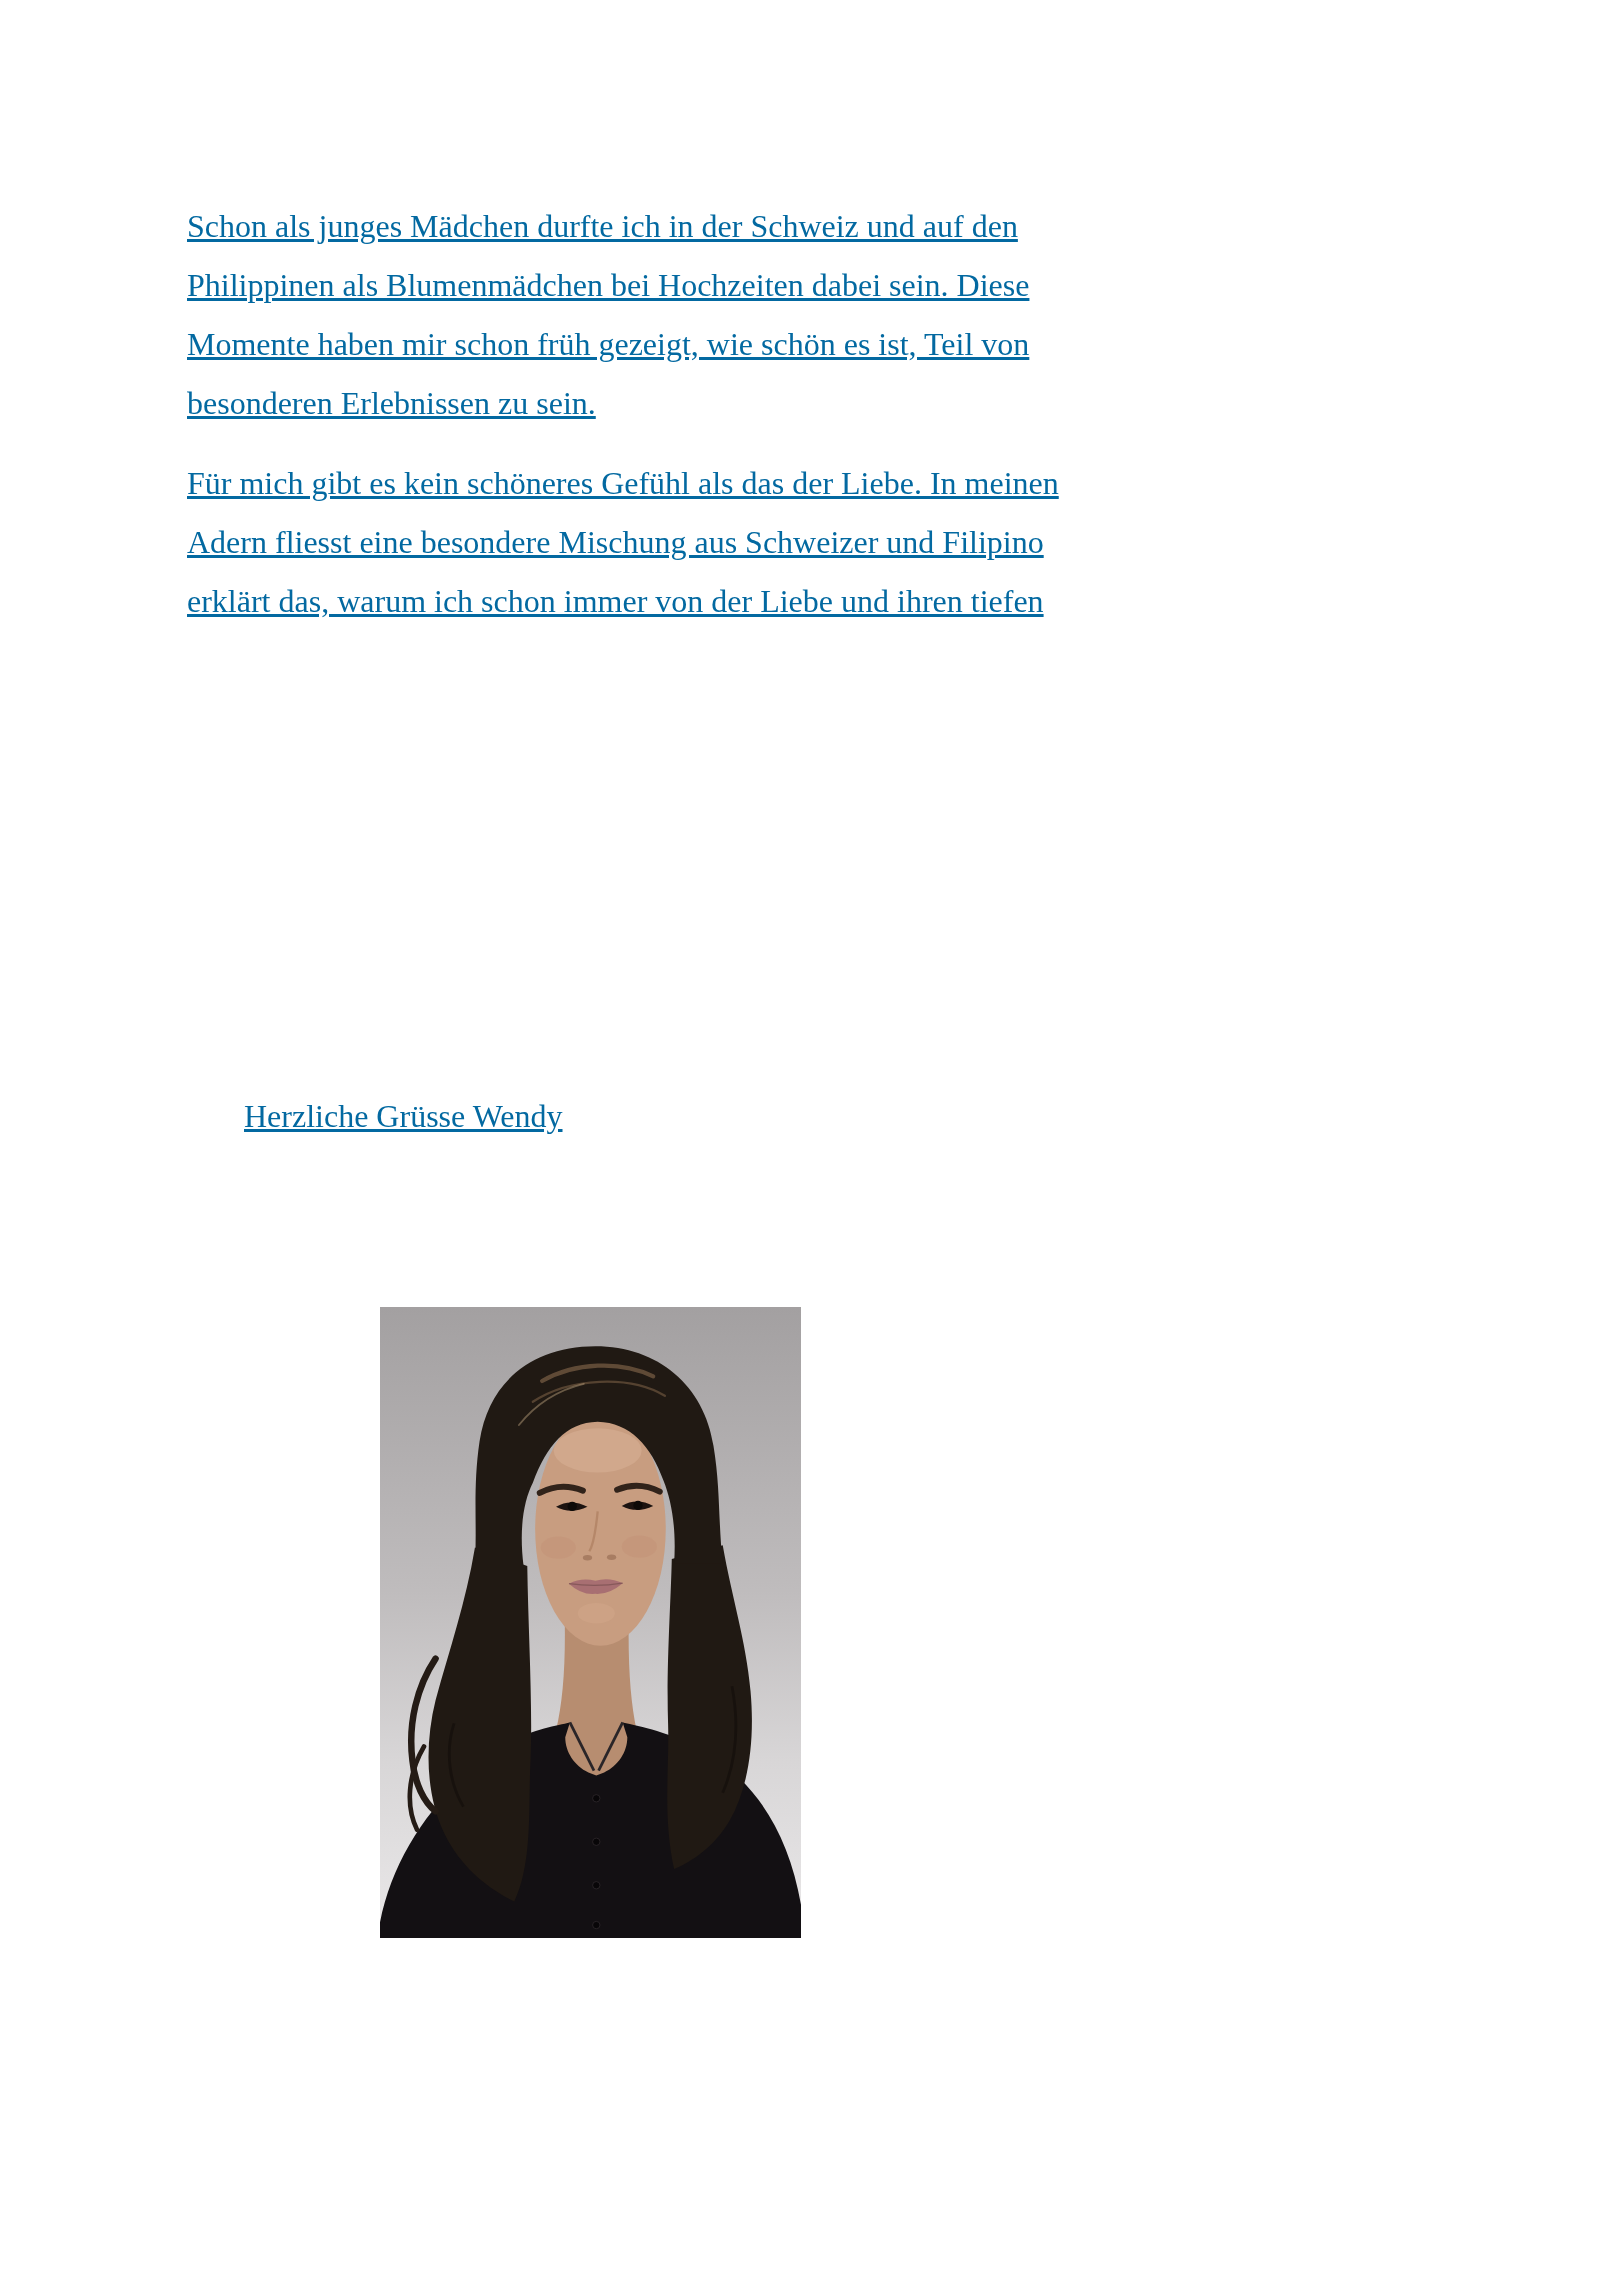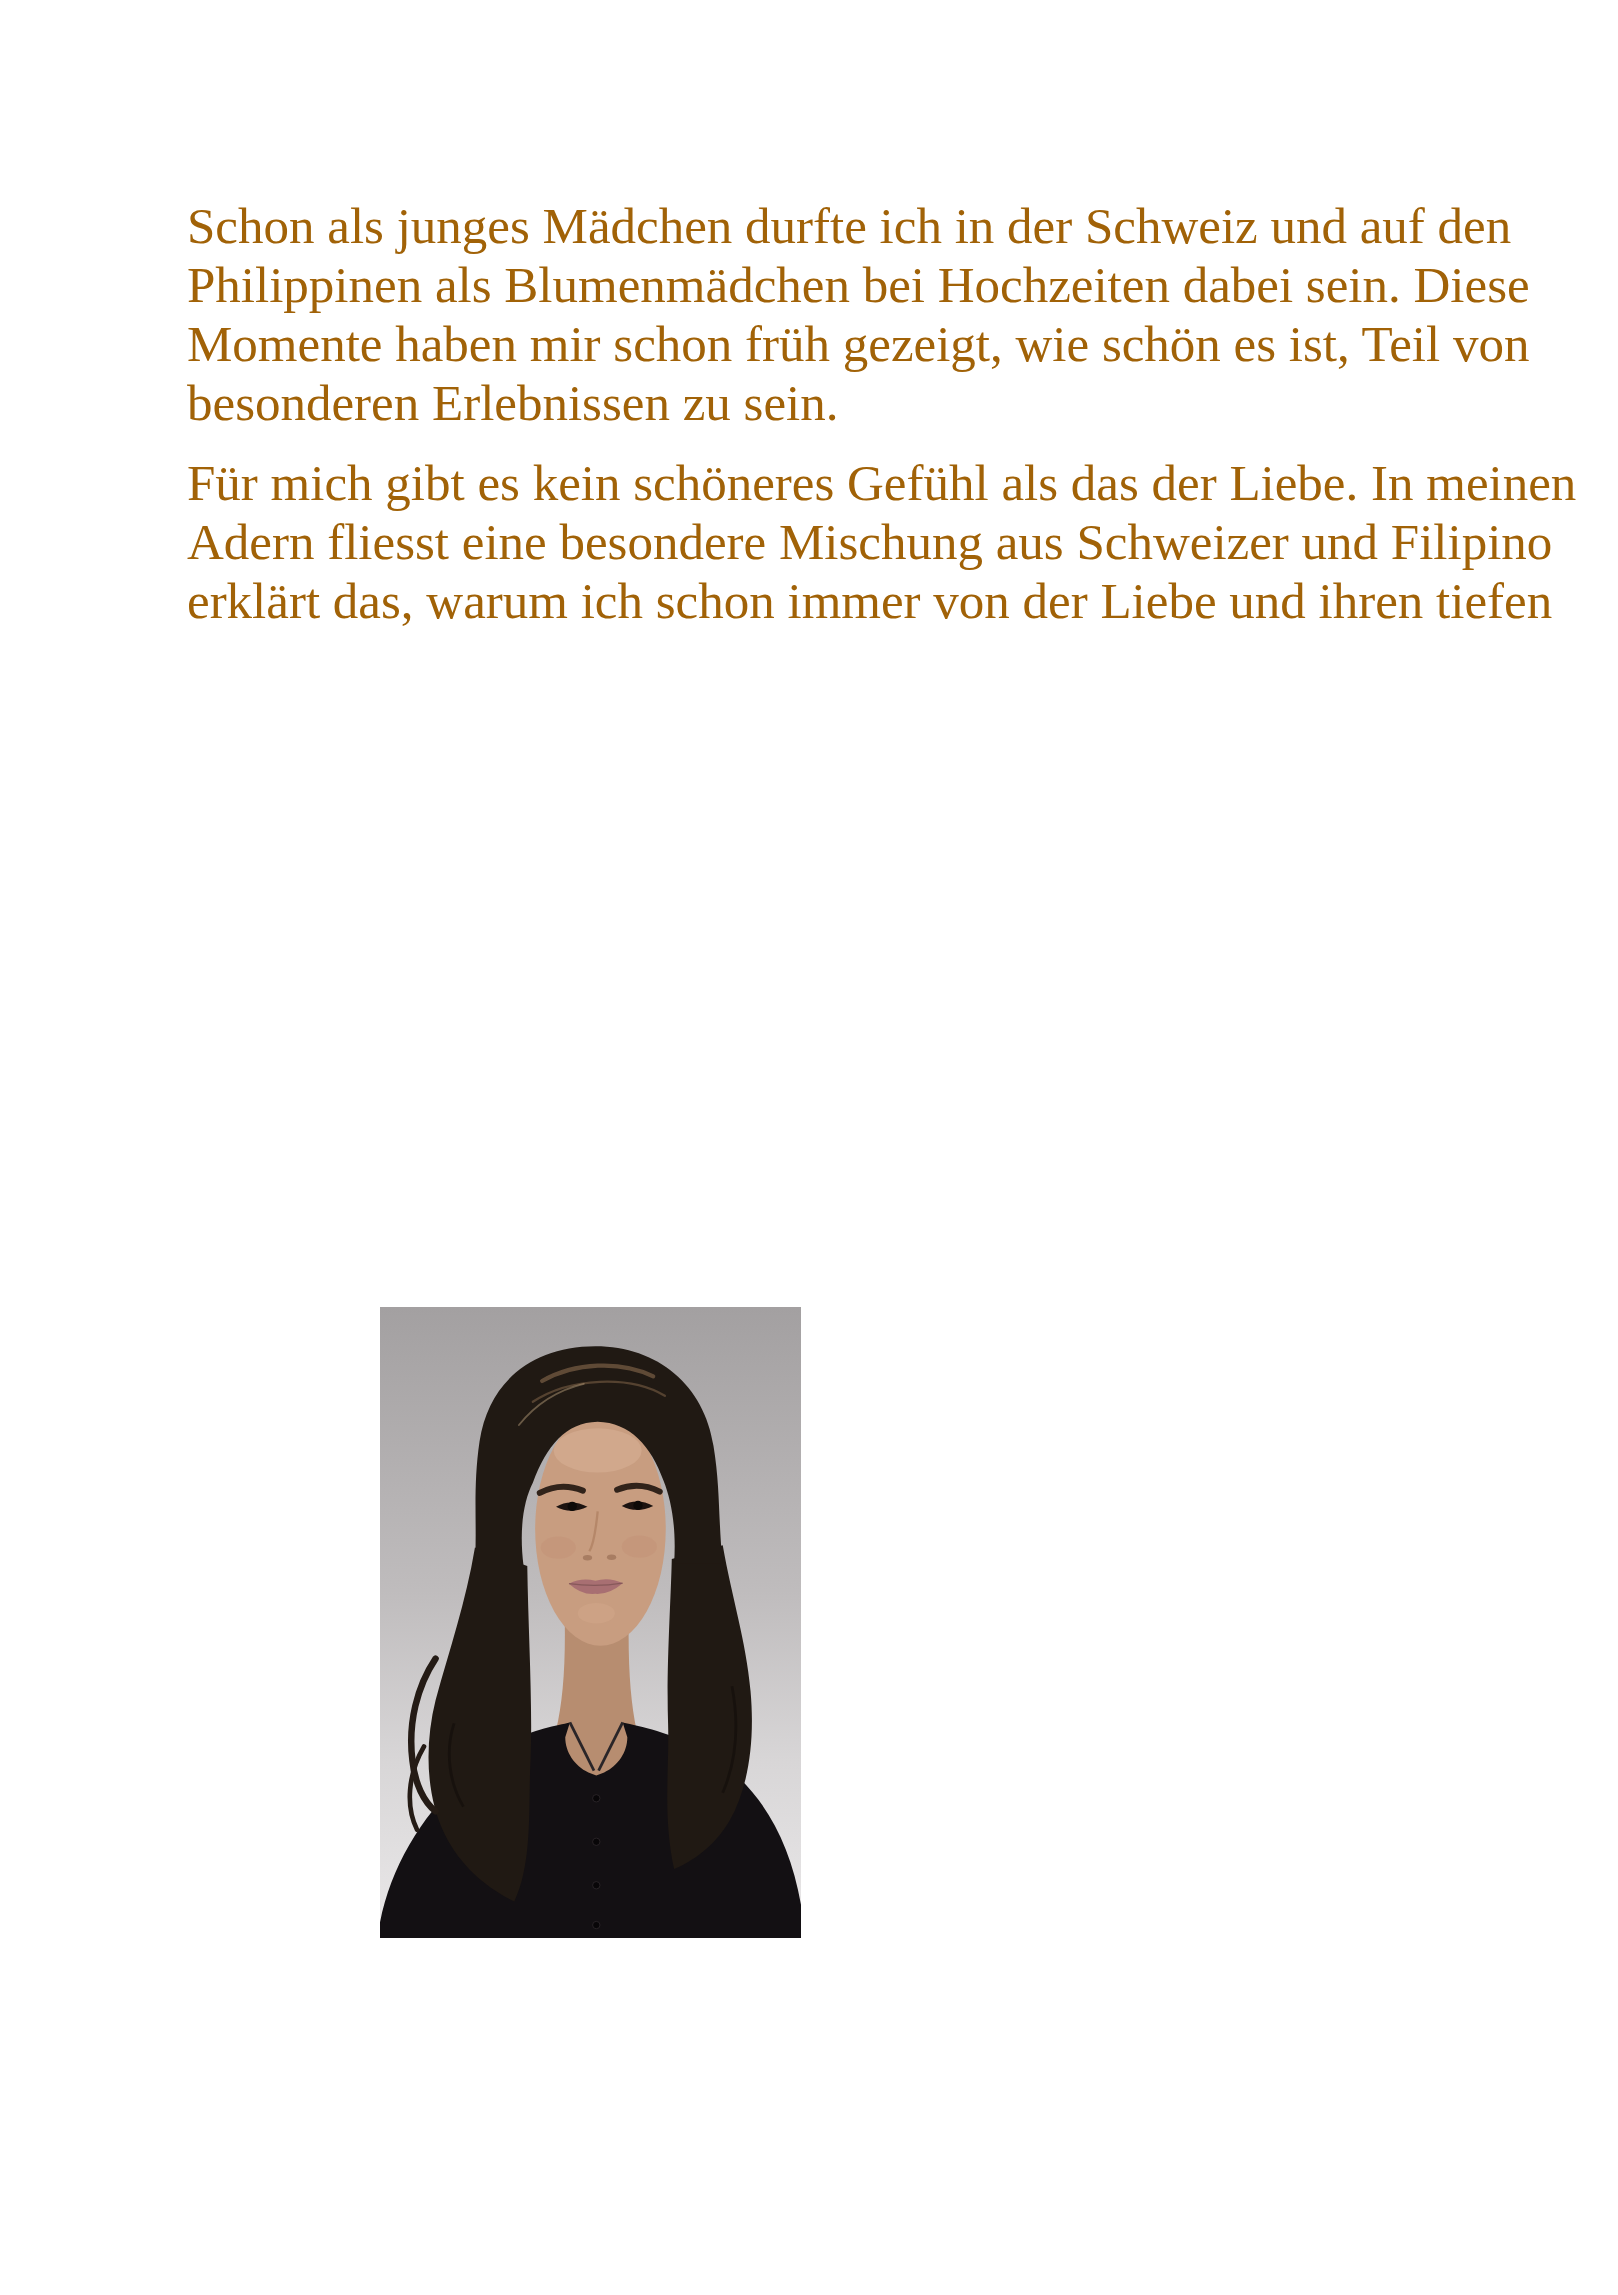--- a/index.html
+++ b/index.html
@@ -6,24 +6,25 @@
   .page{
     position:relative;
     width:1618px;height:2295px;
     background:#ffffff;
     overflow:hidden;
     font-family:"Liberation Serif","DejaVu Serif",serif;
     color:#000000;
   }
   .para{position:absolute;}
   .line{
-    font-size:51px;
+    font-size:32px;
     line-height:59px;
     white-space:pre;
-    color:#a16207;
+    color:#0369a1;
+    text-decoration:underline;
   }
   #para1{left:187px;top:197px;}
   #para2{left:187px;top:454px;}
   #signature{left:244px;top:1087px;}
   .photo{
     position:absolute;
     left:380px;top:1307px;
     width:421px;height:631px;
     background:linear-gradient(180deg,
       var(--bgtop,#a3a0a1) 0%,
@@ -52,20 +53,23 @@
     <div class="line">Momente haben mir schon früh gezeigt, wie schön es ist, Teil von</div>
     <div class="line">besonderen Erlebnissen zu sein.</div>
   </div>
 
   <div class="para" id="para2">
     <div class="line">Für mich gibt es kein schöneres Gefühl als das der Liebe. In meinen</div>
     <div class="line">Adern fliesst eine besondere Mischung aus Schweizer und Filipino</div>
     <div class="line">erklärt das, warum ich schon immer von der Liebe und ihren tiefen</div>
   </div>
 
+  <div class="para" id="signature">
+    <div class="line">Herzliche Grüsse Wendy</div>
+  </div>
 
   <div class="photo" role="img" aria-label="Porträtfoto: Frau mit dunklen lockigen Haaren und schwarzer Bluse vor grauem Hintergrund">
     <svg viewBox="0 0 909 1364" preserveAspectRatio="none" aria-hidden="true">
 
       <path class="neckskin" d="M398,640 C402,760 396,850 380,915 L380,960 C380,1000 420,1030 467,1035
            C514,1030 554,1000 554,960 L554,915 C540,850 534,760 538,640
            C510,695 426,695 398,640 Z"></path>
 
       <ellipse class="skin" cx="476" cy="480" rx="141" ry="252"></ellipse>
       <ellipse cx="470" cy="310" rx="95" ry="48" fill="#dab397" opacity="0.5"></ellipse>

